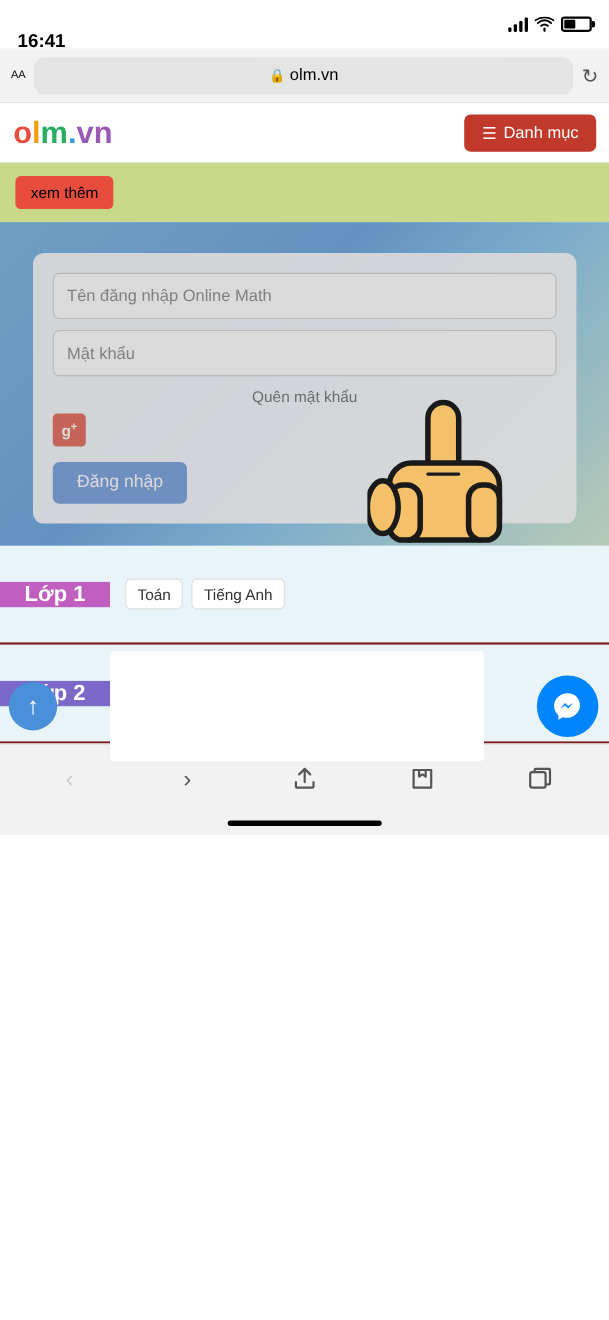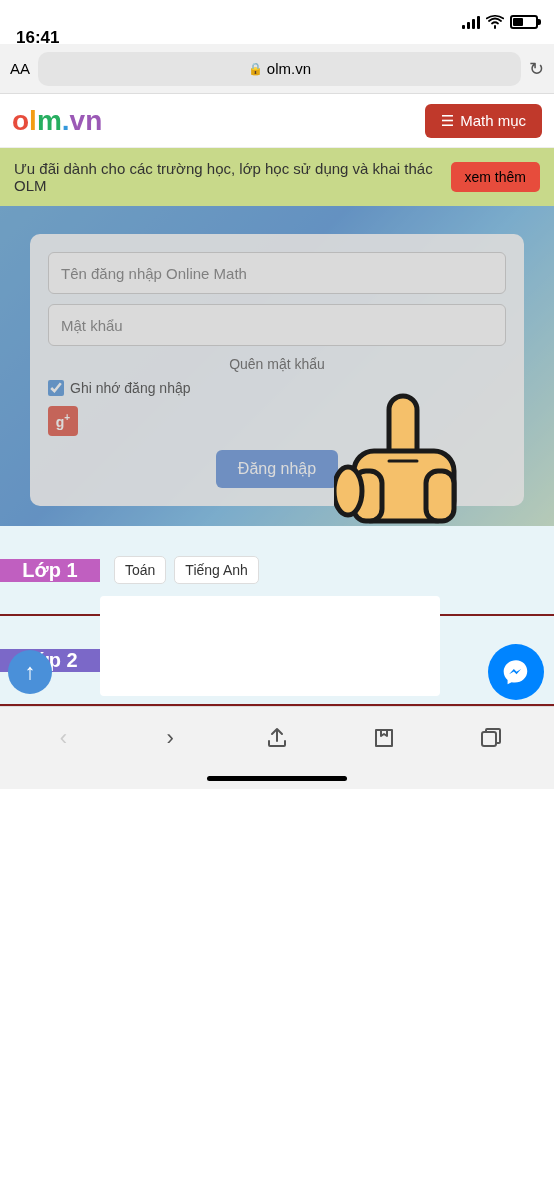--- a/index.html
+++ b/index.html
@@ -87,21 +87,21 @@
       width: 100%;
       height: 50px;
       background: #f2f2f2;
       display: flex;
       align-items: center;
       padding: 0 10px;
       gap: 8px;
       border-bottom: 1px solid #ddd;
     }
     .browser-aa {
-      font-size: 15px;
+      font-size: 10px;
       color: #000;
       font-weight: 500;
       white-space: nowrap;
     }
     .browser-url-bar {
       flex: 1;
       height: 34px;
       background: #e4e4e4;
       border-radius: 10px;
       display: flex;
@@ -247,21 +247,20 @@
       display: flex;
       align-items: center;
       justify-content: center;
       color: #fff;
       font-weight: 700;
       font-size: 14px;
     }
     .action-buttons {
       display: flex;
       gap: 10px;
-      justify-content: center;
     }
     .dang-nhap-btn {
       background: #5b8dd9;
       color: #fff;
       border: none;
       border-radius: 6px;
       padding: 10px 22px;
       font-size: 16px;
       cursor: pointer;
     }
@@ -460,39 +459,34 @@
 </div>
 
 <div class="website">
 
   <div class="site-header">
     <div class="logo-text">
       <span class="logo-o">o</span><span class="logo-l">l</span><span class="logo-m">m</span><span class="logo-dot">.</span><span class="logo-vn">vn</span>
     </div>
     <button class="danh-muc-btn">
       <span>☰</span>
-      <span>Math mục</span>
+      <span>Danh mục</span>
     </button>
   </div>
 
   <div class="promo-banner">
-    <span class="promo-text">Ưu đãi dành cho các trường học, lớp học sử dụng và khai thác OLM</span>
     <button class="xem-them-btn">xem thêm</button>
   </div>
 
   <div class="login-area-wrapper">
     <div class="login-area">
       <div class="login-form">
         <input class="login-input" type="text" placeholder="Tên đăng nhập Online Math" style="">
         <input class="login-input" type="password" placeholder="Mật khẩu" style="">
         <div class="forgot-password">Quên mật khẩu</div>
-        <div class="remember-me">
-          <input type="checkbox" class="remember-checkbox" checked="" style="">
-          <span>Ghi nhớ đăng nhập</span>
-        </div>
         <div class="google-login">
           <div class="google-icon">
             <span style="position:relative">g<sup style="font-size:10px">+</sup></span>
           </div>
         </div>
         <div class="action-buttons">
           <button class="dang-nhap-btn">Đăng nhập</button>
         </div>
       </div>
     </div>

